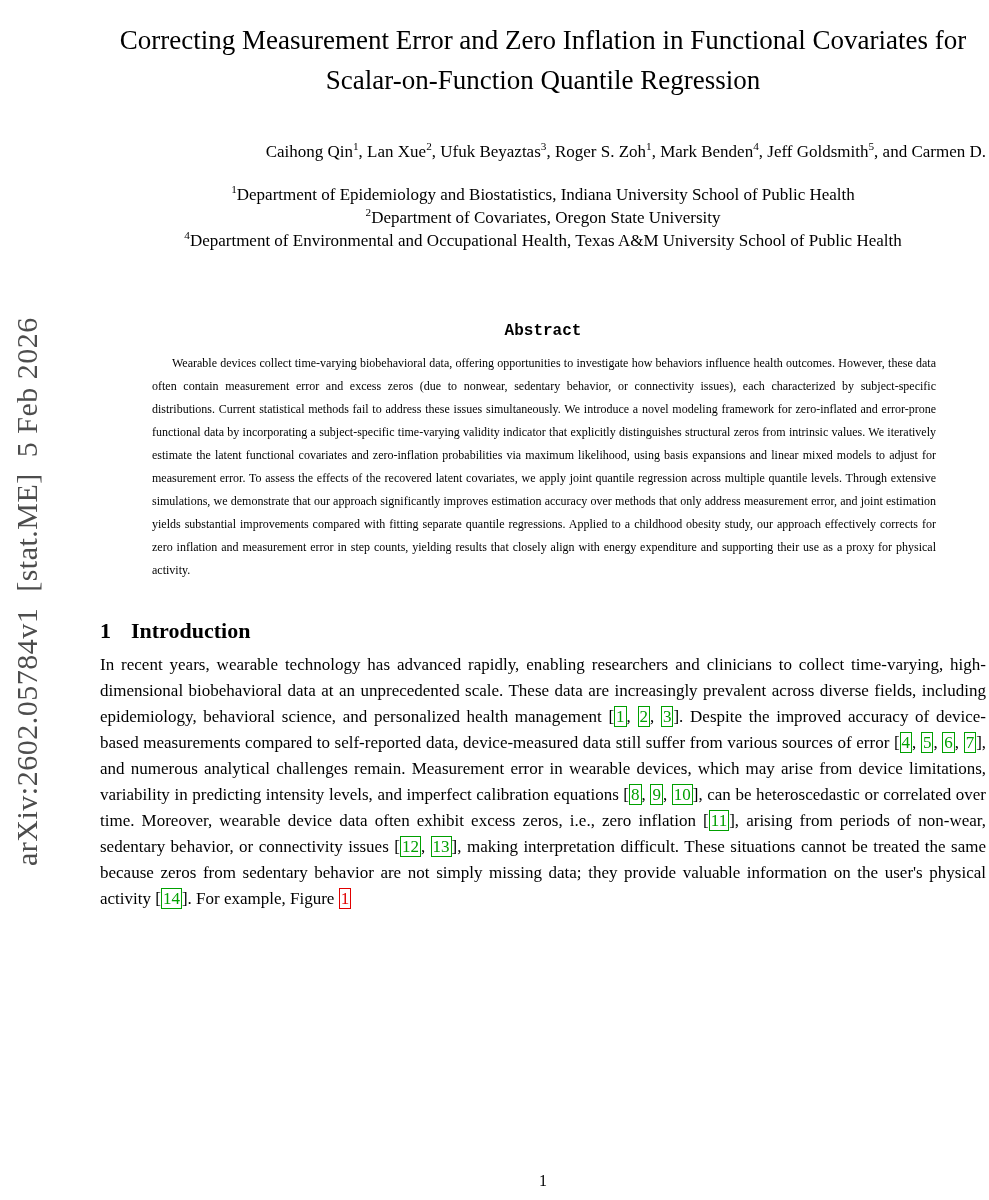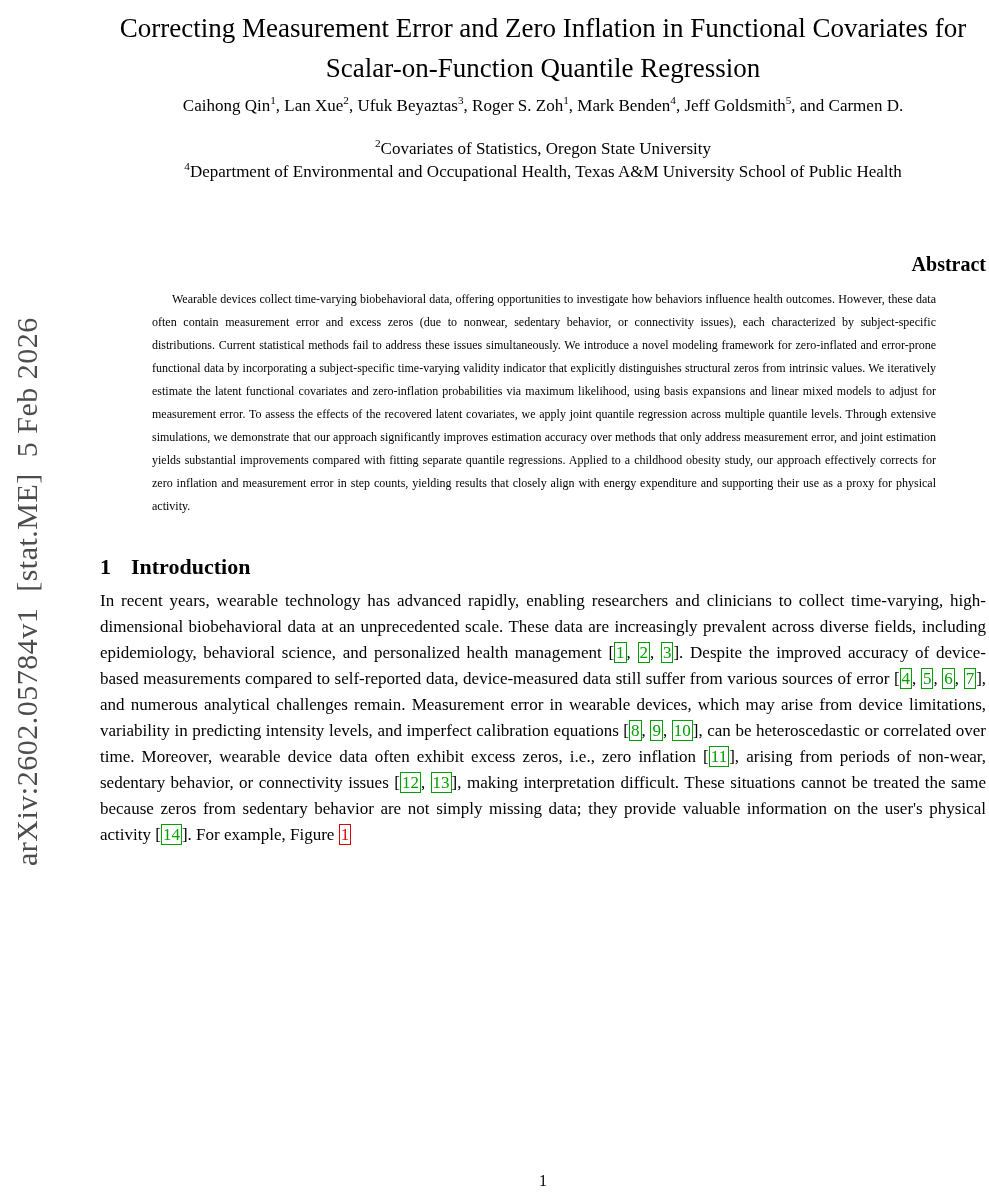--- a/index.html
+++ b/index.html
@@ -26,30 +26,30 @@
   }
   .content {
     position: absolute;
     left: 100px;
     top: 0;
     width: 886px;
     height: 1200px;
   }
   .title {
     margin: 0;
-    padding-top: 8px;
+    padding-top: 20px;
     font-size: 27px;
     font-weight: normal;
     line-height: 40px;
     text-align: center;
   }
-  .authors { margin-top: 6px; font-size: 17px; line-height: 23px; text-align: center; }
+  .authors { margin-top: 40px; font-size: 17px; line-height: 23px; text-align: right; }
   .affiliations { margin-top: 20px; font-size: 17px; line-height: 23px; text-align: center; }
   sup { font-size: 66%; vertical-align: super; line-height: 0; }
-  .abstract-heading { margin-top: 70px; text-align: right; font-weight: bold; font-size: 20px; }
+  .abstract-heading { margin-top: 70px; text-align: center; font-weight: bold; font-size: 16px; font-family: Liberation Mono, monospace; }
   .abstract-body {
     margin: 12px 50px 0 52px;
     font-size: 12px;
     line-height: 23px;
     text-align: justify;
     text-indent: 20px;
   }
   .section-heading { margin: 36px 0 0 0; font-size: 22px; font-weight: bold; line-height: 26px; }
   .sec-num { margin-right: 20px; }
   .body-par {
@@ -78,22 +78,23 @@
   <div class="content">
 
     <h1 class="title">Correcting Measurement Error and Zero Inflation in Functional Covariates for Scalar-on-Function Quantile Regression</h1>
 
     <div class="authors">
       <div>Caihong Qin<sup>1</sup>, Lan Xue<sup>2</sup>, Ufuk Beyaztas<sup>3</sup>, Roger S. Zoh<sup>1</sup>, Mark Benden<sup>4</sup>, Jeff Goldsmith<sup>5</sup>, and Carmen D.</div>
     </div>
 
     <div class="affiliations">
 
+        <div><sup>1</sup><span>Department of Epidemiology and Biostatistics, Indiana University School of Public Health</span></div>
 
-        <div><sup>2</sup><span>Covariates of Statistics, Oregon State University</span></div>
+        <div><sup>2</sup><span>Department of Covariates, Oregon State University</span></div>
 
 
         <div><sup>4</sup><span>Department of Environmental and Occupational Health, Texas A&amp;M University School of Public Health</span></div>
 
       </div>
 
     <div class="abstract-heading">Abstract</div>
 
     <p class="abstract-body">Wearable devices collect time-varying biobehavioral data, offering opportunities to investigate how behaviors influence health outcomes. However, these data often contain measurement error and excess zeros (due to nonwear, sedentary behavior, or connectivity issues), each characterized by subject-specific distributions. Current statistical methods fail to address these issues simultaneously. We introduce a novel modeling framework for zero-inflated and error-prone functional data by incorporating a subject-specific time-varying validity indicator that explicitly distinguishes structural zeros from intrinsic values. We iteratively estimate the latent functional covariates and zero-inflation probabilities via maximum likelihood, using basis expansions and linear mixed models to adjust for measurement error. To assess the effects of the recovered latent covariates, we apply joint quantile regression across multiple quantile levels. Through extensive simulations, we demonstrate that our approach significantly improves estimation accuracy over methods that only address measurement error, and joint estimation yields substantial improvements compared with fitting separate quantile regressions. Applied to a childhood obesity study, our approach effectively corrects for zero inflation and measurement error in step counts, yielding results that closely align with energy expenditure and supporting their use as a proxy for physical activity.</p>
 

